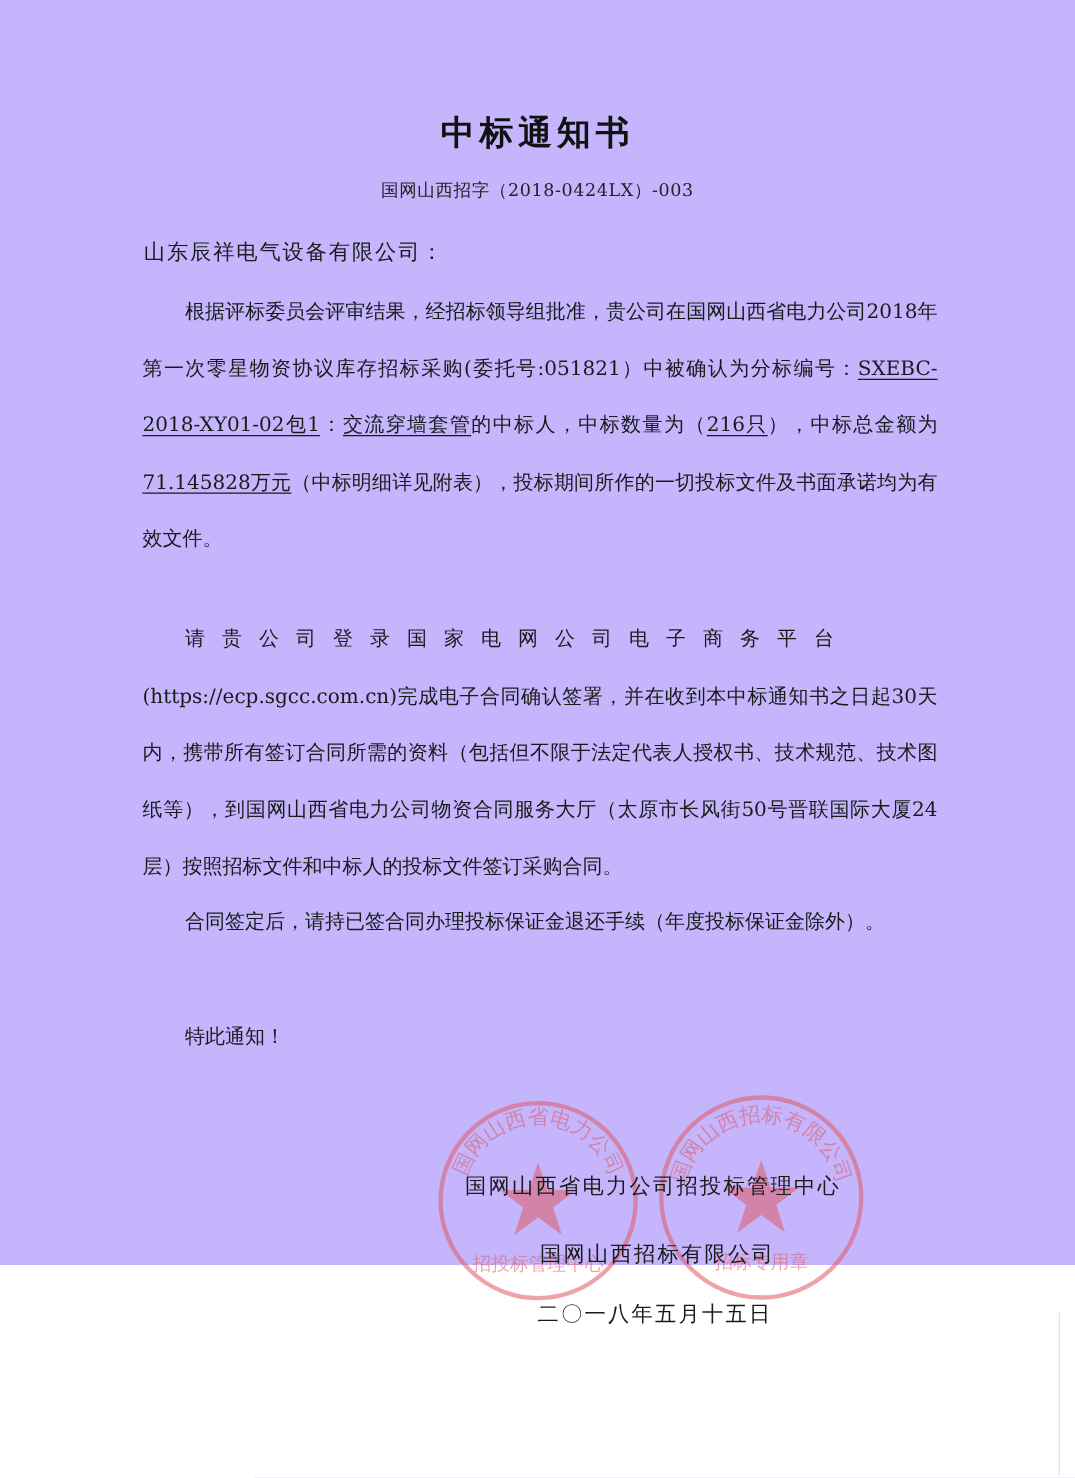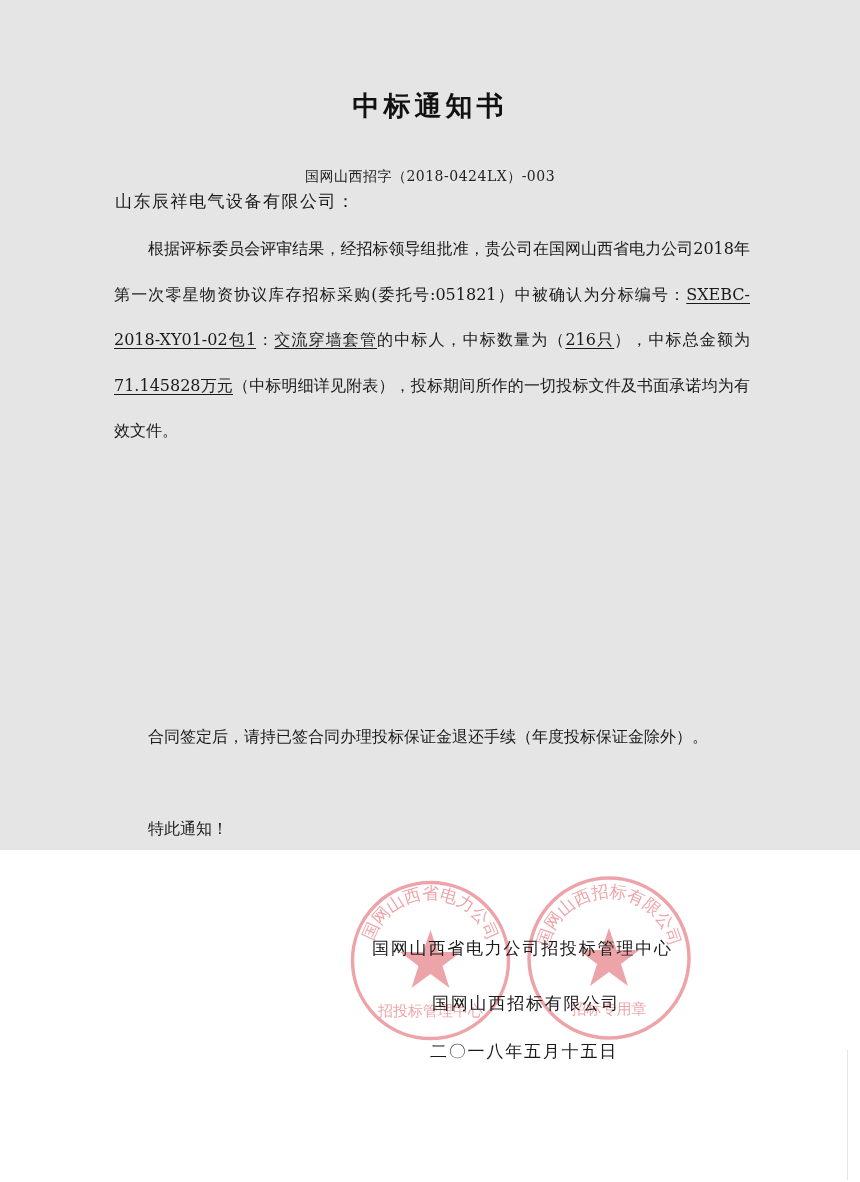--- a/index.html
+++ b/index.html
@@ -11,22 +11,22 @@
     width: 860px;
     height: 1182px;
     position: relative;
     overflow: hidden;
     font-family: "DejaVu Serif", "Liberation Serif", serif;
     color: #1a1a1a;
   }
   .page {
     position: absolute;
     left: 0; top: 0;
-    width: 860px; height: 850px;
-    background: #e5e5e5;
+    width: 860px; height: 1012px;
+    background: #c4b5fd;
   }
   .edge-line {
     position: absolute;
     right: 12px;
     top: 1050px;
     width: 1px;
     height: 130px;
     background: #e4e4e4;
   }
   .title {
@@ -43,21 +43,20 @@
   }
   .doc-number {
     position: absolute;
     top: 144px;
     left: 0;
     width: 860px;
     text-align: center;
     font-size: 14px;
     color: #222;
     letter-spacing: 0.5px;
-    margin-top: 24px;
   }
   .addressee {
     position: absolute;
     top: 190px;
     left: 115px;
     font-size: 17px;
     letter-spacing: 1.5px;
     color: #1a1a1a;
   }
   .body-text {
@@ -117,20 +116,25 @@
   <div class="doc-number">国网山西招字（2018-0424LX）-003</div>
 
   <div class="addressee">山东辰祥电气设备有限公司：</div>
 
   <div class="body-text" id="p1">
     <p class="para">
       <span>根据评标委员会评审结果，经招标领导组批准，贵公司在国网山西省电力公司2018年第一次零星物资协议库存招标采购(委托号:051821）中被确认为分标编号：</span><span class="u">SXEBC-2018-XY01-02包1</span><span>：</span><span class="u">交流穿墙套管</span><span>的中标人，中标数量为（</span><span class="u">216只</span><span>），中标总金额为</span><span class="u">71.145828万元</span><span>（中标明细详见附表），投标期间所作的一切投标文件及书面承诺均为有效文件。</span>
     </p>
   </div>
 
+  <div class="body-text" id="p2">
+    <p class="para">
+      <span class="spread">请贵公司登录国家电网公司电子商务平台</span><br><span>(https://ecp.sgcc.com.cn)完成电子合同确认签署，并在收到本中标通知书之日起30天内，携带所有签订合同所需的资料（包括但不限于法定代表人授权书、技术规范、技术图纸等），到国网山西省电力公司物资合同服务大厅（太原市长风街50号晋联国际大厦24层）按照招标文件和中标人的投标文件签订采购合同。</span>
+    </p>
+  </div>
 
   <div class="body-text" id="p4">
     <p class="para">特此通知！</p>
   </div>
 
   <div class="body-text" id="p3">
     <p class="para">合同签定后，请持已签合同办理投标保证金退还手续（年度投标保证金除外）。</p>
   </div>
 
   <svg class="stamp" id="stamp1" viewBox="0 0 165 165">

